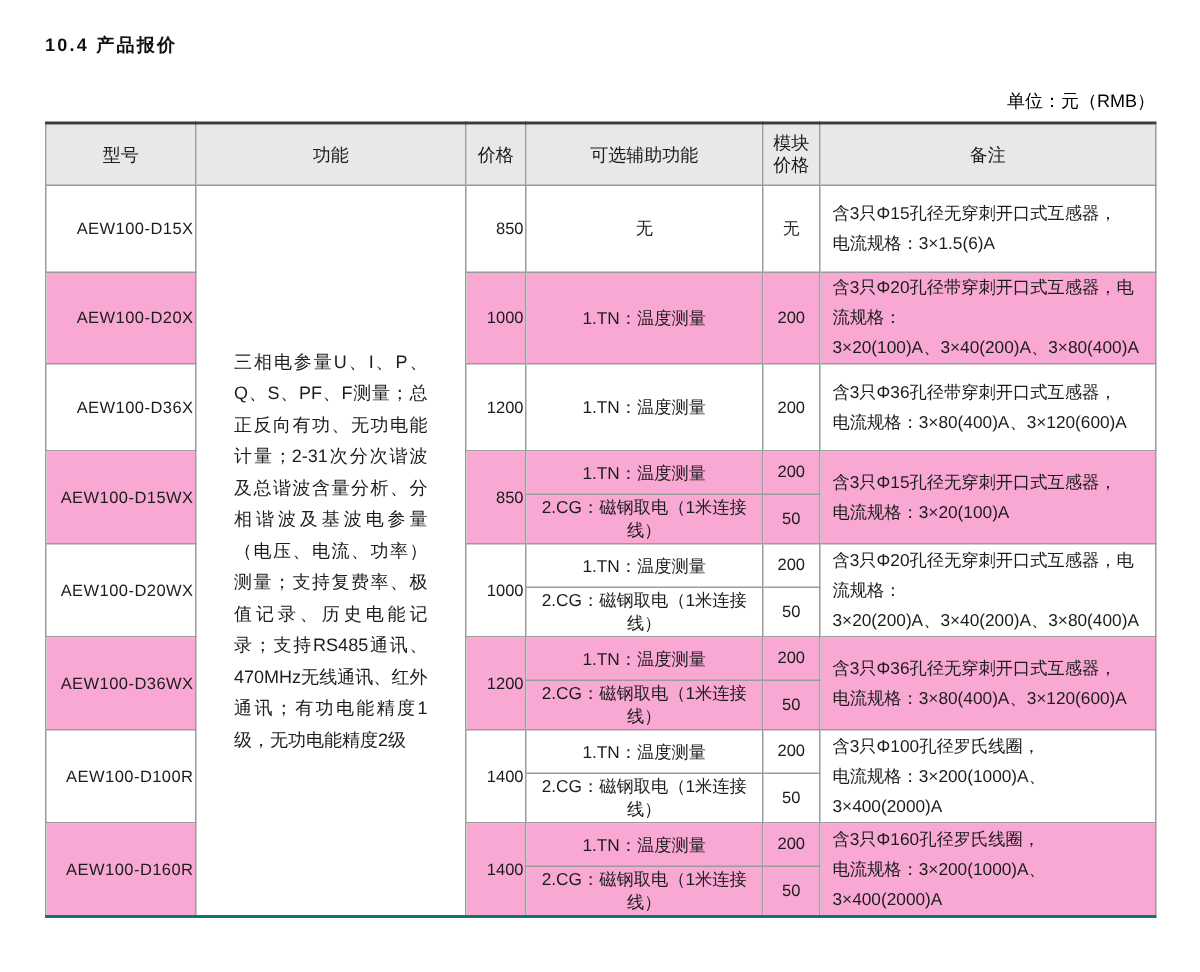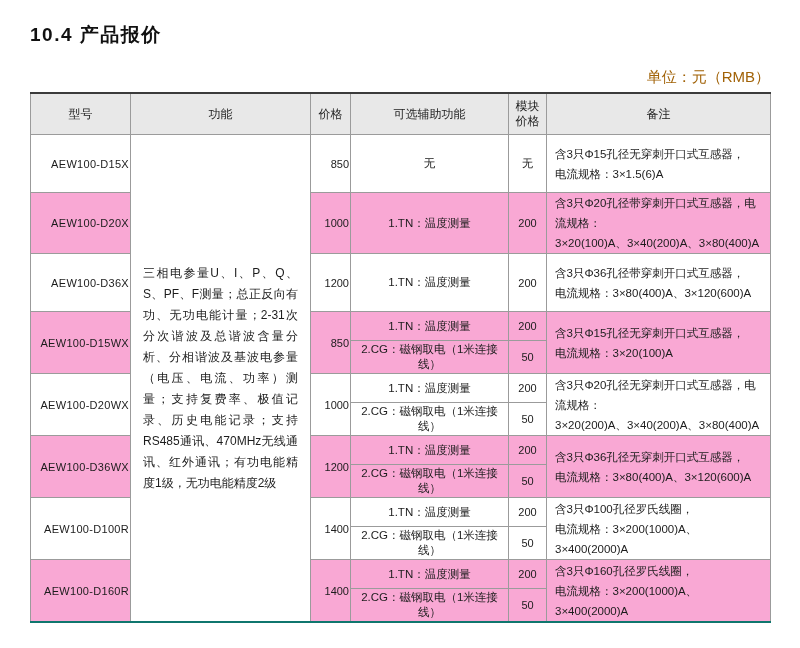--- a/index.html
+++ b/index.html
@@ -4,26 +4,26 @@
 <style>
   html, body { margin:0; padding:0; background:#ffffff; }
   body {
     width:800px; height:648px; overflow:hidden;
     font-family:"Liberation Sans", sans-serif;
     color:#1c1c1c;
   }
   .page { padding:22px 30px 0 30px; }
 
   .title {
-    font-size:19px; font-weight:bold; letter-spacing:1.5px;
+    font-size:12px; font-weight:bold; letter-spacing:1.5px;
     margin:0 0 20px 0; color:#111;
   }
   .unit-row {
-    width:740px; text-align:right; font-size:15px;
-    margin-bottom:5px; color:#a16207;
+    width:740px; text-align:right; font-size:12px;
+    margin-bottom:5px; color:#000000;
   }
 
   table.quote {
     border-collapse:collapse; table-layout:fixed; width:740px;
     border-top:2px solid #3b3b3b; border-bottom:2px solid #0f766e;
   }
   table.quote th, table.quote td {
     border:1px solid #9b9b9b; overflow:hidden;
   }
   thead th {
@@ -31,21 +31,21 @@
     height:36px; text-align:center; vertical-align:middle;
     border-bottom:1px solid #6e6e6e; padding:2px 4px; line-height:15px;
   }
   tr.single { height:58px; }
   tr.half   { height:29px; }
   tr.gray td { background:#f9a8d4; }
 
   td.cell-model  { text-align:right; vertical-align:middle; font-size:11px; letter-spacing:0.3px; }
   td.cell-function {
     background:#ffffff !important; font-size:12px; line-height:21px;
-    padding:8px 12px; text-align:justify; vertical-align:middle;
+    padding:8px 25px; text-align:justify; vertical-align:middle;
   }
   td.cell-price  { text-align:right; vertical-align:middle; font-size:11px; }
   td.cell-aux    { text-align:center; vertical-align:middle; font-size:11.5px; }
   td.cell-module { text-align:center; vertical-align:middle; font-size:11px; }
   td.cell-remark {
     font-size:11.5px; padding:0 8px; line-height:20px;
     vertical-align:middle; white-space:pre-line;
   }
 </style>
 </head>

